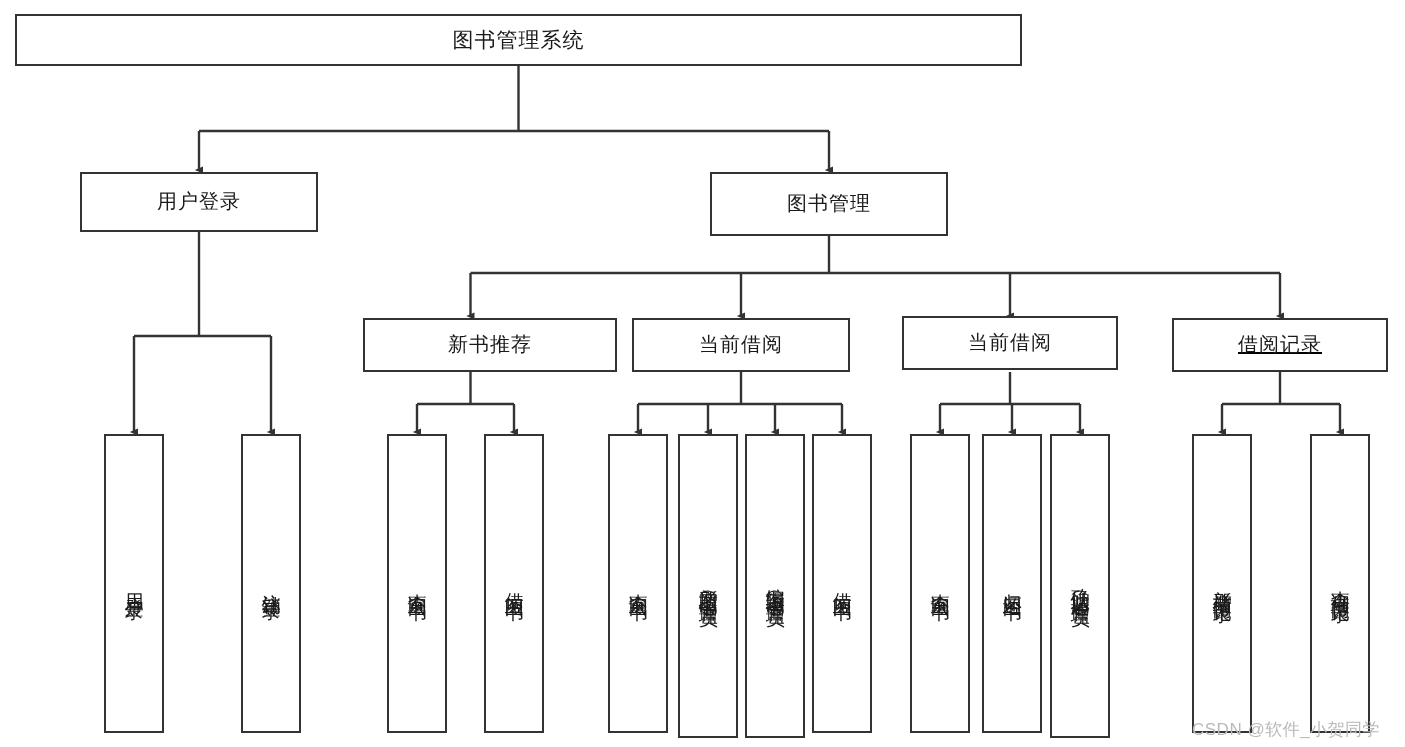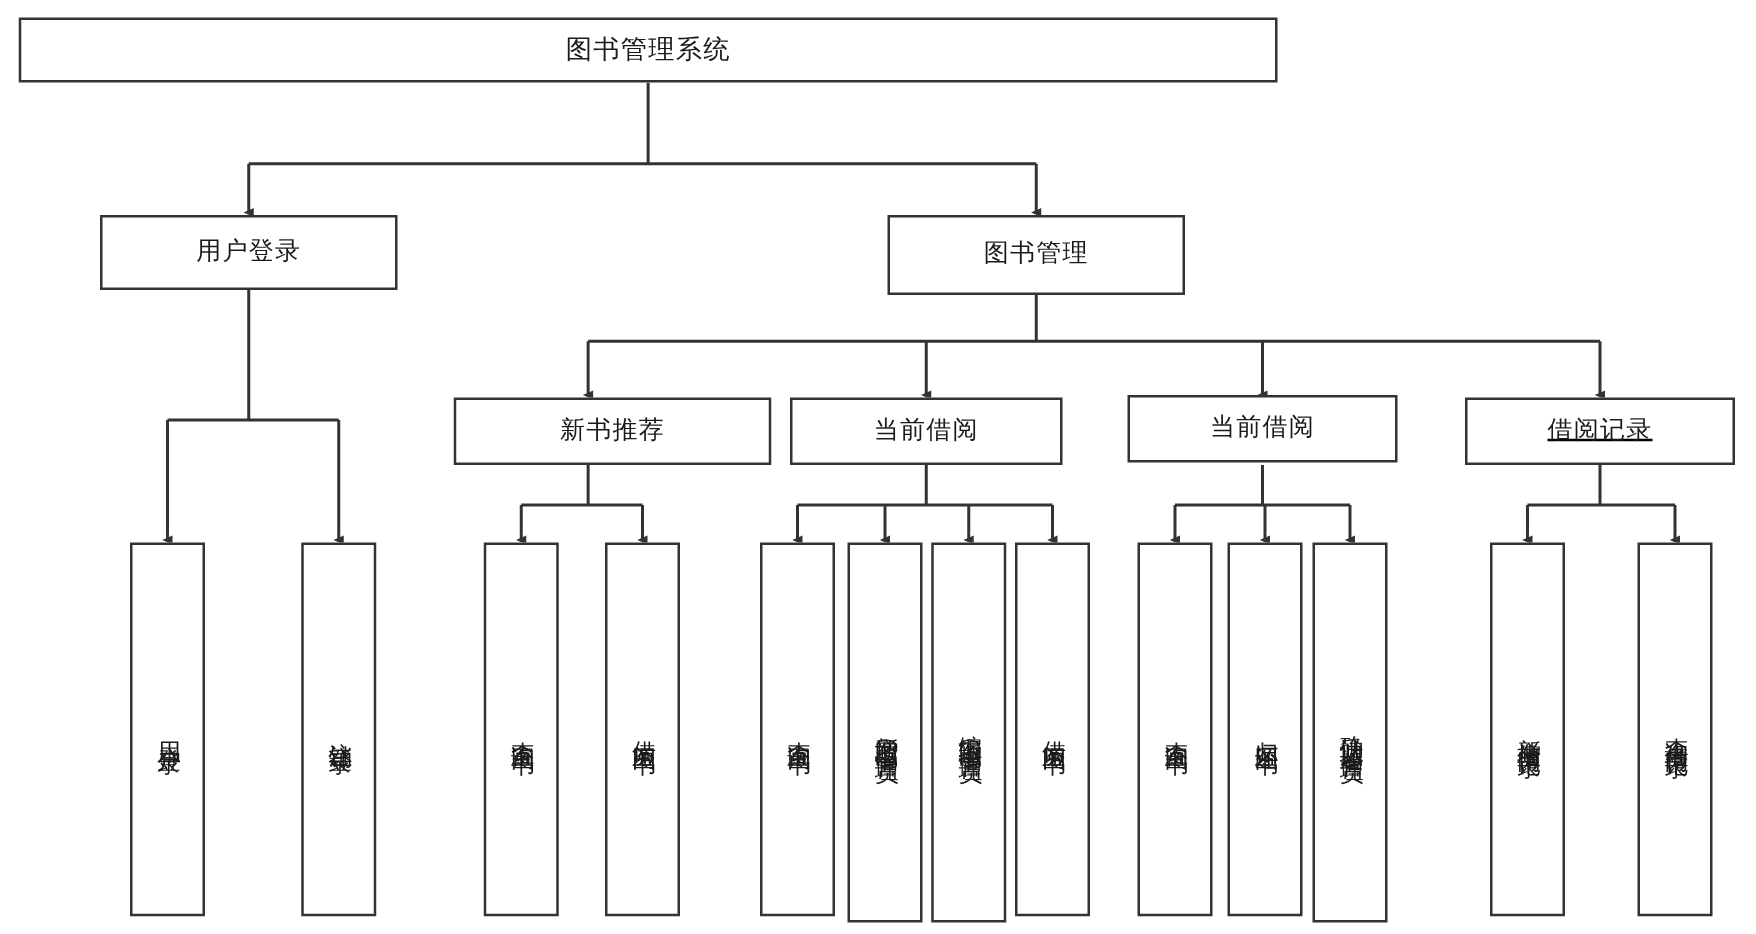--- a/index.html
+++ b/index.html
@@ -148,13 +148,14 @@
       <div class="node-box vertical" style="left: 1050px; top: 434px; width: 60px; height: 304px;">
         <span class="node-label">确认归还（管理员）</span>
       </div>
       <div class="node-box vertical" style="left: 1192px; top: 434px; width: 60px; height: 299px;">
         <span class="node-label">新增借阅记录</span>
       </div>
       <div class="node-box vertical" style="left: 1310px; top: 434px; width: 60px; height: 299px;">
         <span class="node-label">查询借阅记录</span>
       </div>
     </div>
+  <div class="watermark" style="left: 1192px; top: 718px;">CSDN @软件_小贺同学</div>
 </div>
 
 </body></html>

